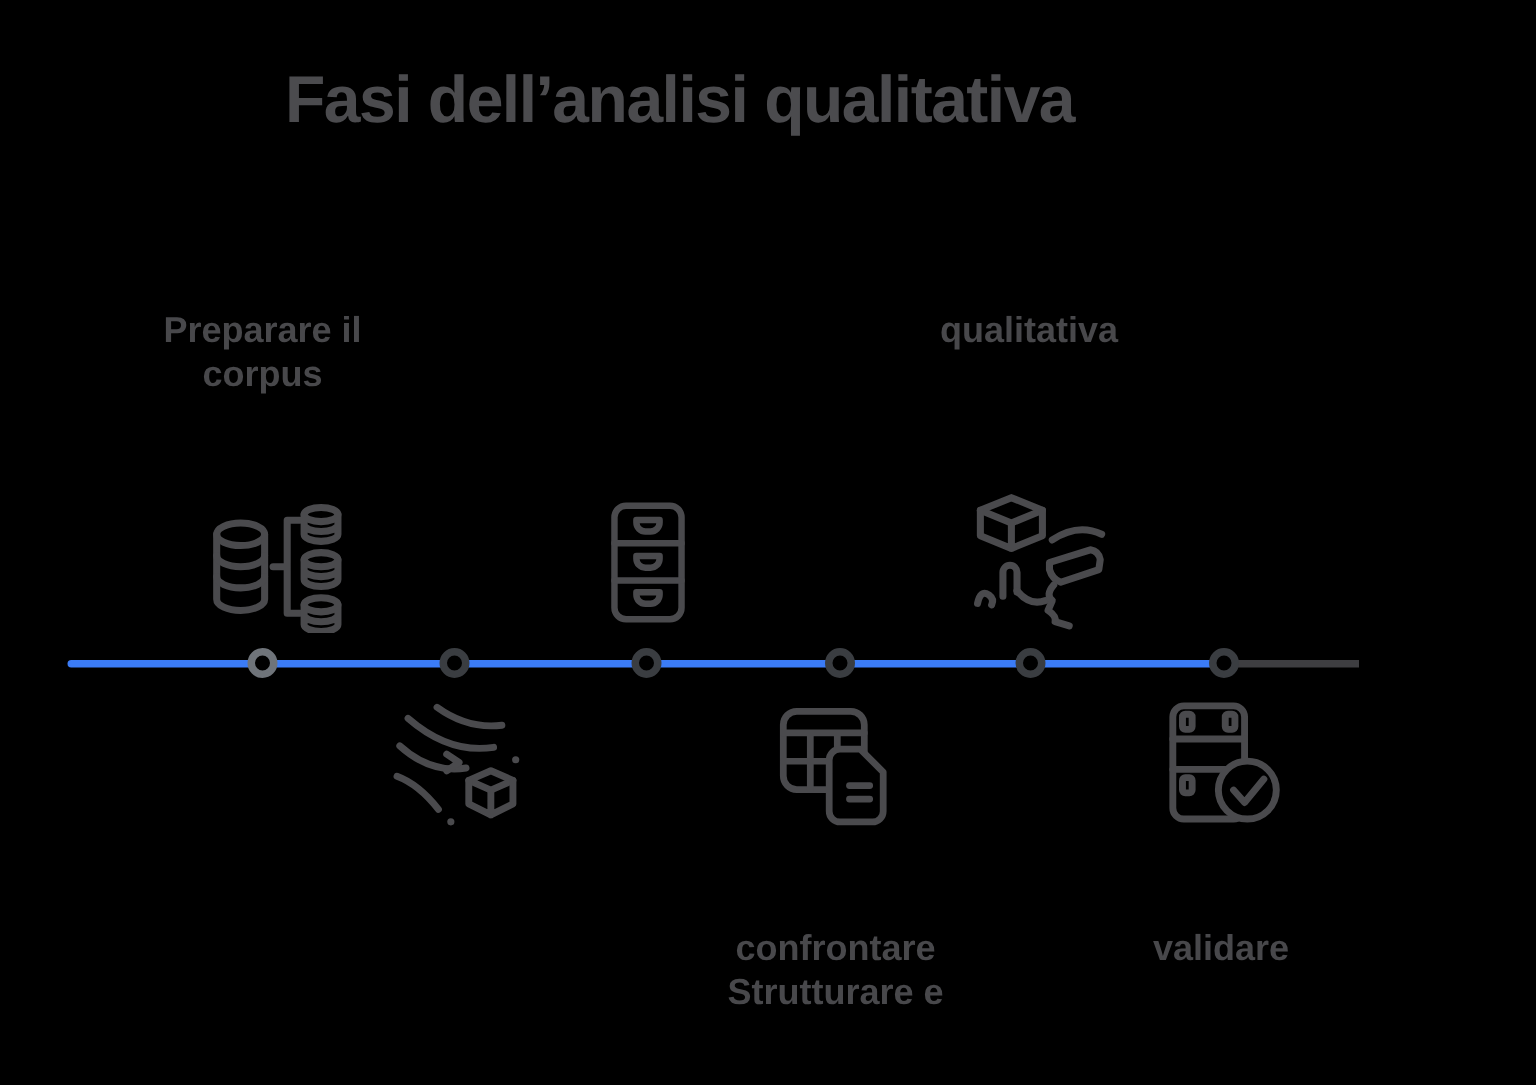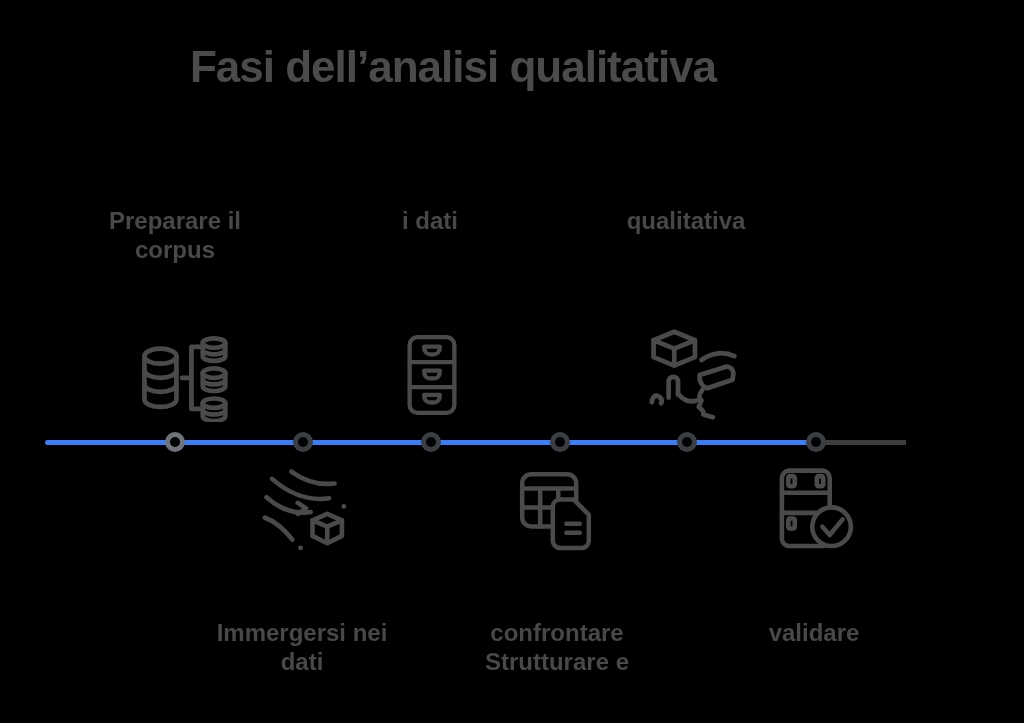--- a/index.html
+++ b/index.html
@@ -66,30 +66,25 @@
   <div class="dot d3"></div>
   <div class="dot d4"></div>
   <div class="dot d5"></div>
   <div class="dot d6"></div>
 
   <div class="phase-label label-top" style="left:175px">
     <span>Preparare il</span>
     <span>corpus</span>
   </div>
   <div class="phase-label label-top" style="left:430px">
-    <span>i dati</span>
   </div>
   <div class="phase-label label-top" style="left:686px">
     <span>qualitativa</span>
   </div>
 
-  <div class="phase-label label-bottom" style="left:302px">
-    <span>Immergersi nei</span>
-    <span>dati</span>
-  </div>
   <div class="phase-label label-bottom" style="left:557px">
     <span>confrontare</span>
     <span>Strutturare e</span>
   </div>
   <div class="phase-label label-bottom" style="left:814px">
     <span>validare</span>
   </div>
 
   <div class="icon icon-top i1">
     <svg width="94" height="94" viewBox="0 0 100 100">

